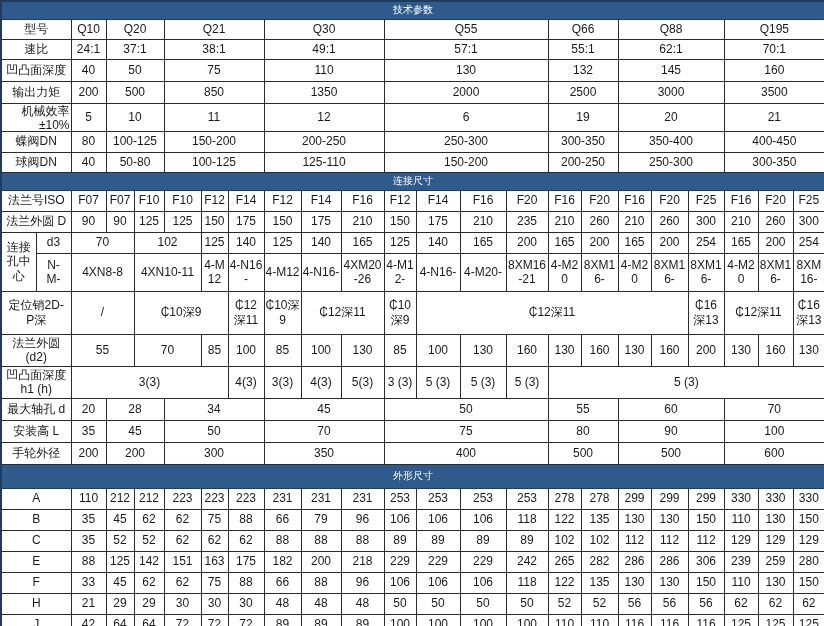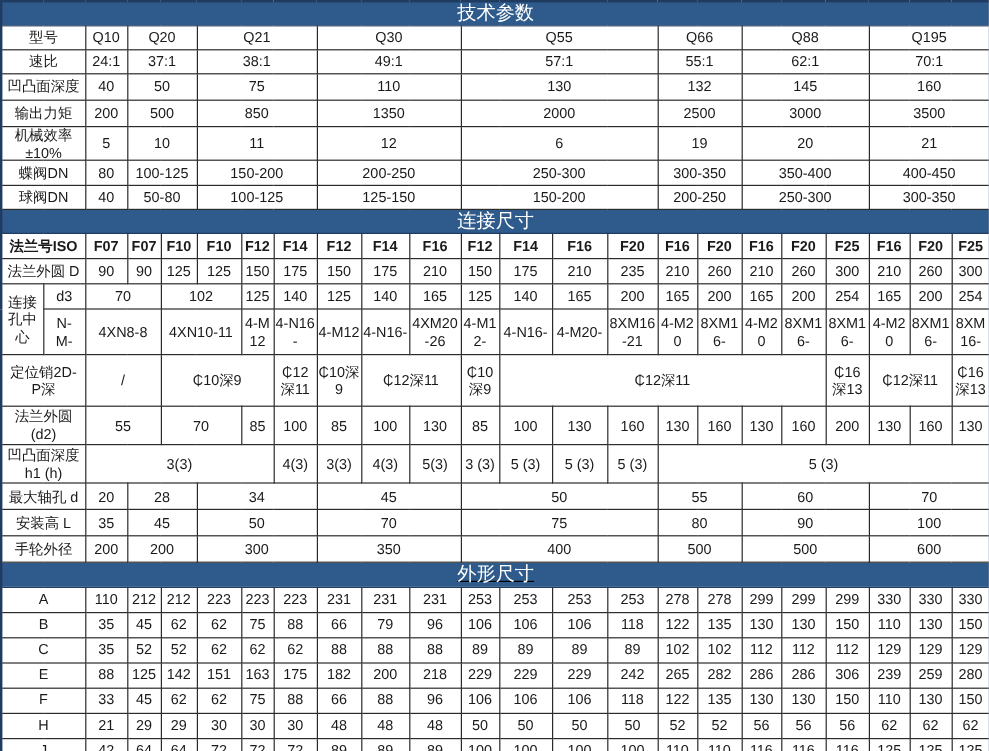--- a/index.html
+++ b/index.html
@@ -3,21 +3,21 @@
 <meta charset="utf-8">
 <style>
   html,body{margin:0;padding:0;background:#ffffff;}
   body{font-family:"Liberation Sans","DejaVu Sans",sans-serif;}
   #wrap{width:824px;}
   table{border-collapse:collapse;table-layout:fixed;width:824px;border:2px solid #1F3B60;}
   td{border:1px solid #2B2B2B;text-align:center;vertical-align:middle;
      font-size:12px;color:#1A1A1A;padding:0 1px;line-height:1.2;overflow:hidden;background:#fff;}
   td.lbl{white-space:pre-line;margin-left:42px;}
   td.d{word-break:break-all;}
-  td.sec{background:#2F5B8C;color:#FFFFFF;border-color:#1F3B60;font-size:16px;font-weight:400;}
+  td.sec{background:#2F5B8C;color:#FFFFFF;border-color:#1F3B60;font-size:10px;font-weight:400;}
 </style>
 </head>
 <body>
 
 <div id="wrap">
   <table id="spec-table">
       <colgroup>
         <col style="width: 35px;">
         <col style="width: 35px;">
         <col style="width: 35px;">
@@ -84,21 +84,21 @@
           <td class="d">200</td>
           <td class="d" colspan="2">500</td>
           <td class="d" colspan="3">850</td>
           <td class="d" colspan="3">1350</td>
           <td class="d" colspan="4">2000</td>
           <td class="d" colspan="2">2500</td>
           <td class="d" colspan="3">3000</td>
           <td class="d" colspan="3">3500</td>
         </tr>
         <tr style="height: 28px;">
-          <td class="lbl" colspan="2"><div style="max-height: 27px; overflow: hidden;">机械效率
+          <td class="lbl" colspan="2"><div style="max-height: 27px; overflow: hidden; text-align: right;">机械效率
 ±10%</div></td>
           <td class="d">5</td>
           <td class="d" colspan="2">10</td>
           <td class="d" colspan="3">11</td>
           <td class="d" colspan="3">12</td>
           <td class="d" colspan="4">6</td>
           <td class="d" colspan="2">19</td>
           <td class="d" colspan="3">20</td>
           <td class="d" colspan="3">21</td>
         </tr>
@@ -111,30 +111,30 @@
           <td class="d" colspan="4">250-300</td>
           <td class="d" colspan="2">300-350</td>
           <td class="d" colspan="3">350-400</td>
           <td class="d" colspan="3">400-450</td>
         </tr>
         <tr style="height: 20px;">
           <td class="lbl" colspan="2">球阀DN</td>
           <td class="d">40</td>
           <td class="d" colspan="2">50-80</td>
           <td class="d" colspan="3">100-125</td>
-          <td class="d" colspan="3">125-150</td>
+          <td class="d" colspan="3">125-110</td>
           <td class="d" colspan="4">150-200</td>
           <td class="d" colspan="2">200-250</td>
           <td class="d" colspan="3">250-300</td>
           <td class="d" colspan="3">300-350</td>
         </tr>
         <tr style="height: 18px;">
           <td colspan="23" class="sec">连接尺寸</td>
         </tr>
-        <tr style="height: 21px; font-weight: bold;">
+        <tr style="height: 21px;">
           <td class="lbl" colspan="2">法兰号ISO</td>
           <td class="d">F07</td>
           <td class="d">F07</td>
           <td class="d">F10</td>
           <td class="d">F10</td>
           <td class="d">F12</td>
           <td class="d">F14</td>
           <td class="d">F12</td>
           <td class="d">F14</td>
           <td class="d">F16</td>
@@ -300,21 +300,21 @@
           <td class="lbl" colspan="2">手轮外径</td>
           <td class="d">200</td>
           <td class="d" colspan="2">200</td>
           <td class="d" colspan="3">300</td>
           <td class="d" colspan="3">350</td>
           <td class="d" colspan="4">400</td>
           <td class="d" colspan="2">500</td>
           <td class="d" colspan="3">500</td>
           <td class="d" colspan="3">600</td>
         </tr>
-        <tr style="height: 14px; text-decoration: underline;">
+        <tr style="height: 24px;">
           <td colspan="23" class="sec">外形尺寸</td>
         </tr>
         <tr style="height: 21px;">
           <td class="lbl" colspan="2">A</td>
           <td class="d">110</td>
           <td class="d">212</td>
           <td class="d">212</td>
           <td class="d">223</td>
           <td class="d">223</td>
           <td class="d">223</td>

